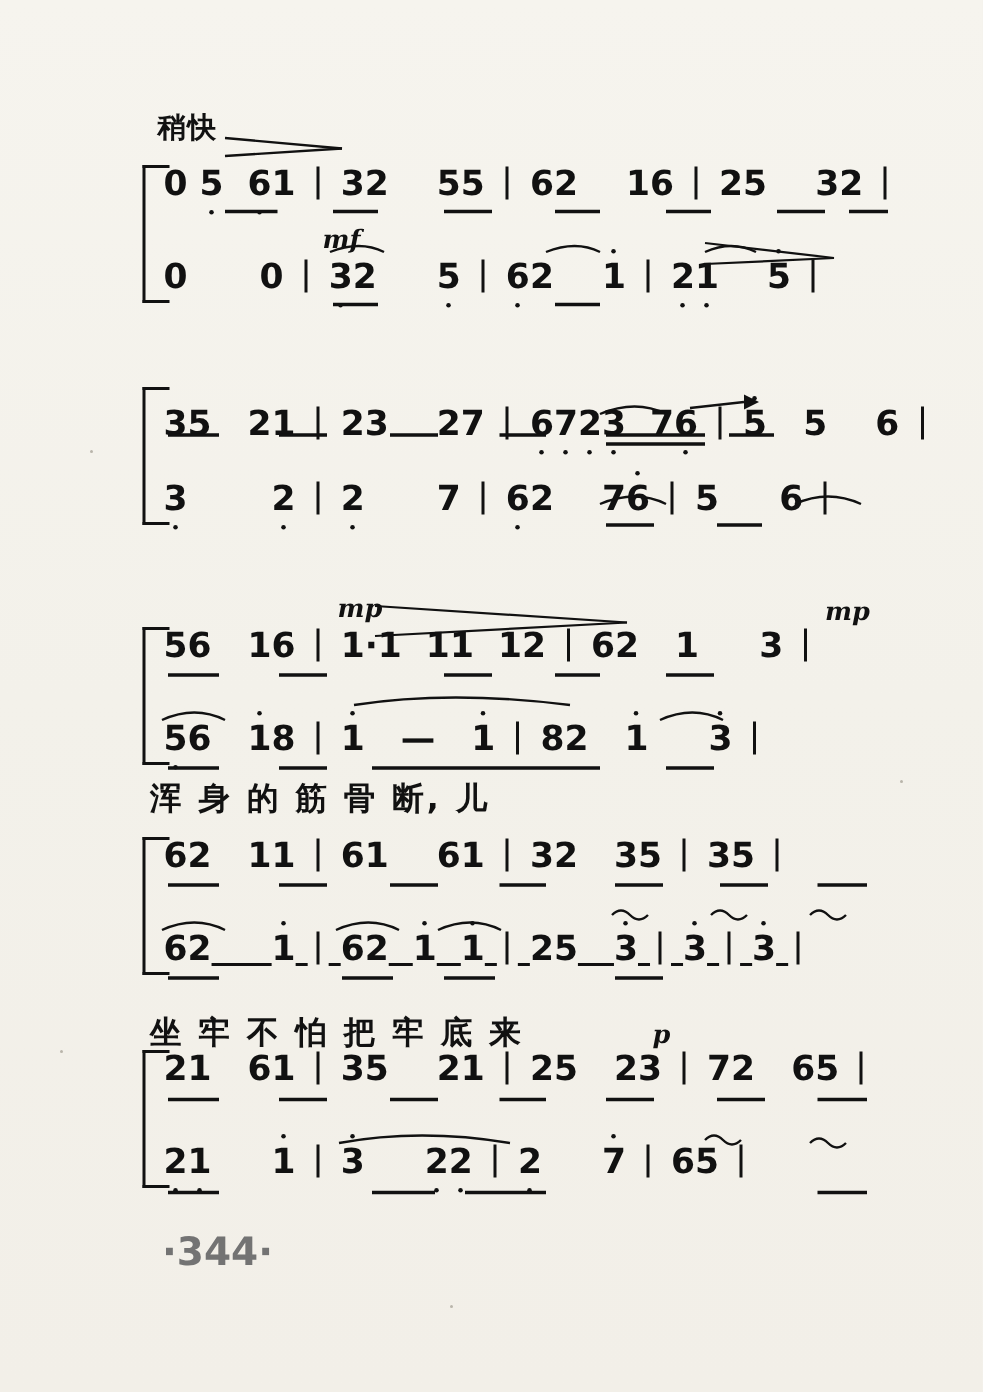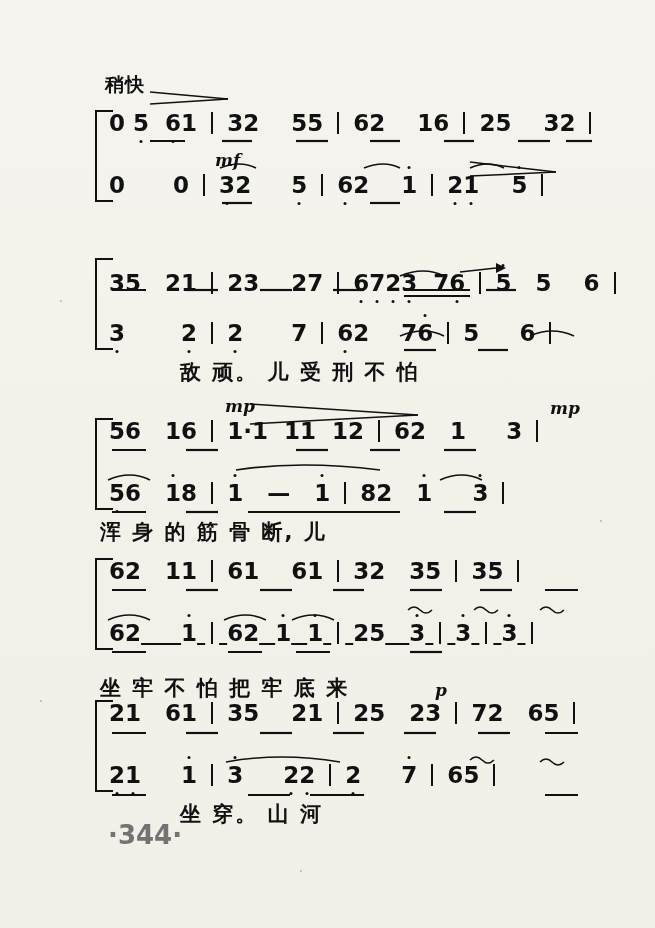--- a/index.html
+++ b/index.html
@@ -185,21 +185,20 @@
       <span class="note">2<i class="dot-dn"></i></span>&nbsp;&nbsp;&nbsp;&nbsp;&nbsp;
       <span class="note">7</span>
       <span class="barline"></span>
       <span class="note">6<i class="dot-dn"></i></span><span class="note">2</span>&nbsp;&nbsp;&nbsp;
       <span class="note">7</span><span class="note">6<i class="dot-up"></i></span>
       <span class="barline"></span>
       <span class="note">5</span>&nbsp;&nbsp;&nbsp;&nbsp;
       <span class="note">6</span>
       <span class="barline"></span>
     </div>
-    <div class="lyric" style="top:100px;left:85px;">敌 顽。 儿  受  刑  不  怕</div>
   </div>
 
   <div class="system" style="top:418px;height:100px;">
     <div class="brace" style="height:88px;"></div>
     <div class="staff-line upper" style="top:0px;">
       <span class="note">5</span><span class="note">6</span>&nbsp;&nbsp;
       <span class="note">1</span><span class="note">6</span>
       <span class="barline"></span>
       <span class="note">1·</span><span class="note">1</span>&nbsp;
       <span class="note">1</span><span class="note">1</span>&nbsp;
@@ -284,21 +283,20 @@
       <span class="barline"></span>
       <span class="note">3<i class="dot-up"></i></span>&nbsp;&nbsp;&nbsp;&nbsp;
       <span class="note">2<i class="dot-dn"></i></span><span class="note">2<i class="dot-dn"></i></span>
       <span class="barline"></span>
       <span class="note">2<i class="dot-dn"></i></span>&nbsp;&nbsp;&nbsp;&nbsp;
       <span class="note">7<i class="dot-up"></i></span>
       <span class="barline"></span>
       <span class="note">6</span><span class="note">5</span>
       <span class="barline"></span>
     </div>
-    <div class="lyric" style="top:100px;left:85px;">坐 穿。     山 河</div>
     <div class="dyn" style="left:340px;top:-20px;">p</div>
   </div>
 
   <div class="page-number">·344·</div>
 
 
   <svg class="overlay" xmlns="http://www.w3.org/2000/svg">
 
     <line x1="150" y1="92" x2="228" y2="99" stroke="#111" stroke-width="1.6"></line>
     <line x1="150" y1="104" x2="228" y2="99" stroke="#111" stroke-width="1.6"></line>

